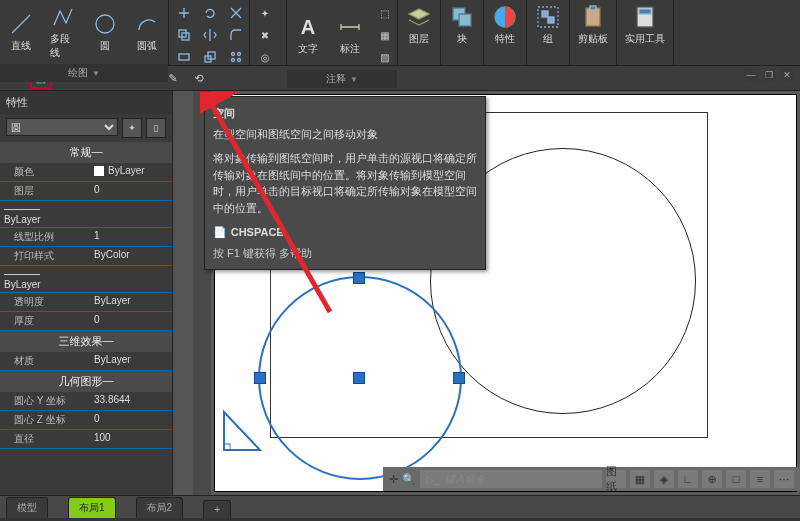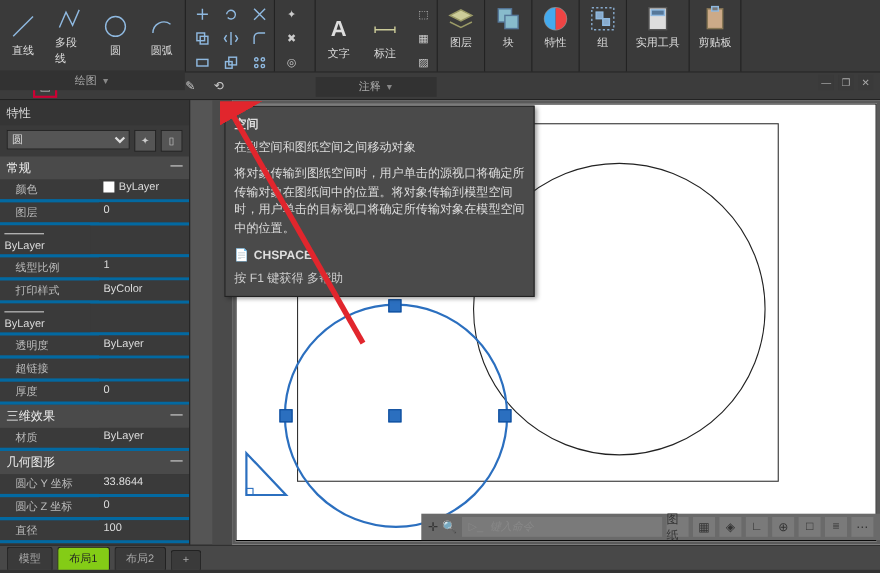--- a/index.html
+++ b/index.html
@@ -16,40 +16,40 @@
 .text-ico{color:#ddd;font-size:20px;font-weight:bold}
 .sub-toolbar{height:24px;background:#3c3c3c;display:flex;align-items:center;padding:0 180px 0 6px;gap:8px;border-bottom:1px solid #222}
 .sub-toolbar .tb{width:18px;height:18px;display:flex;align-items:center;justify-content:center}
 .highlight-tb{outline:2px solid #c03}
 .main{display:flex;height:404px}
 .props{width:172px;background:#3a3a3a;display:flex;flex-direction:column;border-right:1px solid #222}
 .props-title{background:#353535;padding:4px 6px;font-size:11px;color:#ddd;display:flex;justify-content:space-between;align-items:center}
 .props-sel{display:flex;gap:4px;padding:4px 6px;background:#3a3a3a}
 .props-sel select{flex:1;background:#555;color:#ddd;border:1px solid #222;font-size:10px;height:18px}
 .props-sel .mini{width:18px;height:18px;background:#555;border:1px solid #222;display:flex;align-items:center;justify-content:center;font-size:9px}
-.sect-hdr{background:#4a4a4a;color:#eee;padding:3px 6px;font-size:11px;display:flex;justify-content:space-between}
-.prop-row{display:flex;font-size:10px;border-bottom:3px solid #0369a1}
+.sect-hdr{background:#4a4a4a;color:#eee;padding:3px 6px;font-size:11px;display:flex;justify-content:center}
+.prop-row{display:flex;font-size:10px;border-bottom:1px solid #0369a1}
 .prop-row .k{flex:1;color:#bbb;padding:2px 6px 2px 14px}
 .prop-row .v{width:74px;padding:2px 4px;color:#ddd;background:#3a3a3a}
 .bylayer-sw{display:inline-block;width:10px;height:10px;background:#fff;margin-right:4px;vertical-align:middle}
 .lineglyph{display:inline-block;width:36px;border-top:1px solid #ccc;vertical-align:middle;margin-right:4px}
 .canvas-wrap{flex:1;position:relative;background:#555}
 .paper{position:absolute;left:38px;top:0;right:0;bottom:0;background:#fff;border:3px solid #5a5a5a;box-shadow:inset 0 0 0 1px #000}
 .viewport{position:absolute;left:56px;top:18px;width:436px;height:324px;border:1px solid #333}
 .big-circle{position:absolute;left:216px;top:54px;width:264px;height:264px;border:1px solid #222;border-radius:50%}
 .sel-circle{position:absolute;left:44px;top:182px;width:200px;height:200px;border:2px solid #2b6fbf;border-radius:50%}
 .grip{position:absolute;width:10px;height:10px;background:#2b6fbf;border:1px solid #0a4a9a}
 .triangle{position:absolute;left:8px;top:312px}
 .ruler-v{position:absolute;left:20px;top:0;width:18px;bottom:0;background:#4a4a4a;border-right:1px solid #222}
 .tooltip{position:absolute;left:204px;top:96px;width:264px;background:#4a4a4a;color:#ddd;border:1px solid #222;padding:8px;font-size:11px;line-height:1.5;box-shadow:2px 2px 4px rgba(0,0,0,.4);z-index:10}
 .tooltip .tt-title{font-weight:bold;margin-bottom:4px}
 .tooltip .tt-cmd{margin-top:8px;display:flex;align-items:center;gap:4px}
 .tooltip .tt-hint{margin-top:4px;color:#ccc}
 .arrow-svg{position:absolute;left:200px;top:92px;z-index:11;pointer-events:none}
-.tabs{height:22px;background:#484848;display:flex;align-items:flex-end;padding:0 6px;gap:4px;border-top:1px solid #222}
+.tabs{height:22px;background:#484848;display:flex;align-items:flex-end;padding:0 6px;gap:20px;border-top:1px solid #222}
 .tab{padding:3px 10px;font-size:10px;background:#3a3a3a;color:#aaa;border:1px solid #222;border-bottom:none;border-radius:3px 3px 0 0}
 .tab.active{background:#84cc16;color:#222}
 .status{position:absolute;left:210px;right:0;bottom:4px;height:24px;background:#6a6a6a;display:flex;align-items:center;padding:0 6px;gap:4px;color:#333}
 .status .cmd{flex:1;display:flex;align-items:center;gap:6px;background:#7a7a7a;height:18px;padding:0 6px;color:#888;font-style:italic;font-size:10px}
 .status .sbtn{width:20px;height:18px;background:#7a7a7a;display:flex;align-items:center;justify-content:center;font-size:11px}
 .chev{font-size:8px;color:#888}
 .winbtns{position:absolute;right:6px;top:68px;display:flex;gap:4px;z-index:5}
 .winbtns span{width:14px;height:14px;background:#3a3a3a;color:#aaa;font-size:9px;display:flex;align-items:center;justify-content:center}
 </style>
 </head>
@@ -229,36 +229,36 @@
             <rect x="13" y="13" width="6" height="6" fill="#8ac"></rect>
           </svg>
         </span>
         <span class="lbl">组</span>
       </div>
     </div>
  <div class="ribbon-group">
       <div class="big-btn">
         <span class="glyph">
           <svg width="26" height="26">
+            <rect x="6" y="4" width="14" height="18" fill="#ca8" stroke="#875"></rect>
+            <rect x="10" y="2" width="6" height="4" fill="#777"></rect>
+          </svg>
+        </span>
+        <span class="lbl">剪贴板</span>
+      </div>
+    </div>
+ <div class="ribbon-group">
+      <div class="big-btn">
+        <span class="glyph">
+          <svg width="26" height="26">
             <rect x="5" y="3" width="16" height="20" fill="#ddd" stroke="#555"></rect>
             <rect x="7" y="5" width="12" height="5" fill="#579"></rect>
           </svg>
         </span>
         <span class="lbl">实用工具</span>
-      </div>
-    </div>
- <div class="ribbon-group">
-      <div class="big-btn">
-        <span class="glyph">
-          <svg width="26" height="26">
-            <rect x="6" y="4" width="14" height="18" fill="#ca8" stroke="#875"></rect>
-            <rect x="10" y="2" width="6" height="4" fill="#777"></rect>
-          </svg>
-        </span>
-        <span class="lbl">剪贴板</span>
       </div>
     </div>
 </div>
 
 <div class="sub-toolbar">
  <span class="tb">▭</span>
  <span class="tb highlight-tb">▣</span>
  <span class="tb">▭</span>
  <span style="width:20px"></span>
  <span class="tb">◐</span>
@@ -307,24 +307,20 @@
         <div class="prop-row">
           <span class="k">打印样式</span>
           <span class="v">ByColor</span>
         </div>
         <div class="prop-row">
           <span class="v"><span class="lineglyph"></span>ByLayer</span>
         </div>
         <div class="prop-row">
           <span class="k">透明度</span>
           <span class="v">ByLayer</span>
-        </div>
-        <div class="prop-row">
-          <span class="k">超链接</span>
-          <span class="v"></span>
         </div>
         <div class="prop-row">
           <span class="k">厚度</span>
           <span class="v">0</span>
         </div>
         <div class="sect-hdr">
           <span>三维效果</span>
           <span>—</span>
         </div>
         <div class="prop-row">

